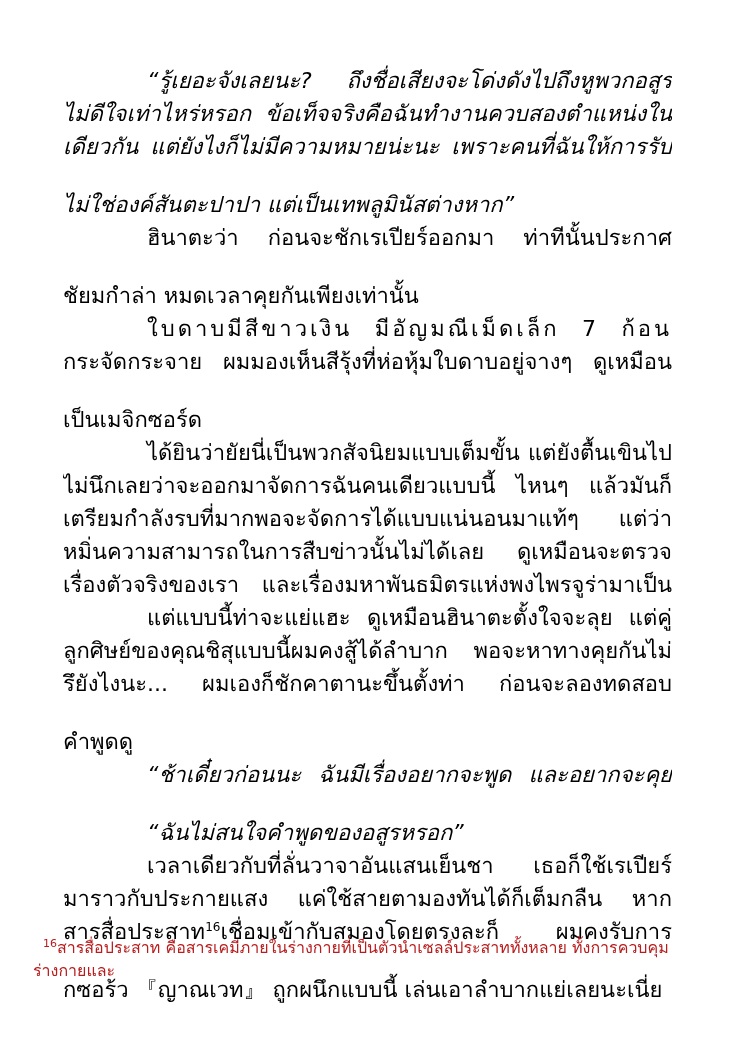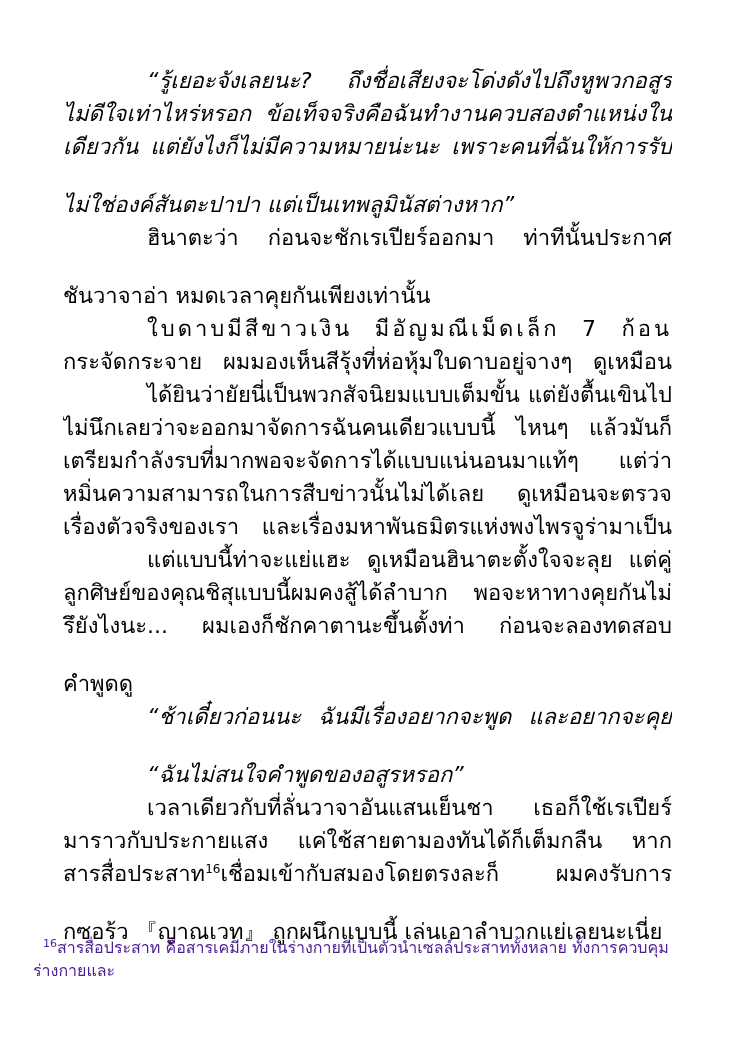--- a/index.html
+++ b/index.html
@@ -40,21 +40,21 @@
     vertical-align: super;
     letter-spacing: 0;
   }
   .bold { font-weight: 400; }
   .footnote {
     position: absolute;
     left: 33px; top: 936px;
     width: 660px;
     font-size: 16px;
     line-height: 23px;
-    color: #4c1d95;
+    color: #b91c1c;
   }
   .fn-line { text-align: left; overflow: hidden; }
   .fn-line.fn-first { text-indent: 10px; }
   sup.fn-marker {
     font-size: 11px;
     line-height: 0;
     vertical-align: super;
   }
 </style>
 </head>
@@ -63,25 +63,26 @@
 <div class="page">
   <div class="body-text">
       <div class="para italic">
         <div class="line first"><span>“รู้เยอะจังเลยนะ? ถึงชื่อเสียงจะโด่งดังไปถึงหูพวกอสูร ฉันก็</span></div>
         <div class="line"><span>ไม่ดีใจเท่าไหร่หรอก ข้อเท็จจริงคือฉันทำงานควบสองตำแหน่งในเวลา</span></div>
         <div class="line"><span>เดียวกัน แต่ยังไงก็ไม่มีความหมายน่ะนะ เพราะคนที่ฉันให้การรับใช้น่ะ</span></div>
         <div class="line last"><span>ไม่ใช่องค์สันตะปาปา แต่เป็นเทพลูมินัสต่างหาก”</span></div>
       </div>
       <div class="para">
         <div class="line first"><span>ฮินาตะว่า ก่อนจะชักเรเปียร์ออกมา ท่าทีนั้นประกาศอย่าง</span></div>
-        <div class="line last"><span>ชันวาจาอ่า หมดเวลาคุยกันเพียงเท่านั้น</span></div>
+        <div class="line last"><span>ชัยมกำล่า หมดเวลาคุยกันเพียงเท่านั้น</span></div>
       </div>
       <div class="para">
         <div class="line first spread"><span>ใบดาบมีสีขาวเงิน มีอัญมณีเม็ดเล็ก 7 ก้อนประดับ</span></div>
         <div class="line"><span>กระจัดกระจาย ผมมองเห็นสีรุ้งที่ห่อหุ้มใบดาบอยู่จางๆ ดูเหมือนนั่นจะ</span></div>
+        <div class="line last"><span>เป็นเมจิกซอร์ด</span></div>
       </div>
       <div class="para">
         <div class="line first"><span>ได้ยินว่ายัยนี่เป็นพวกสัจนิยมแบบเต็มขั้น แต่ยังตื้นเขินไปนะ</span></div>
         <div class="line"><span>ไม่นึกเลยว่าจะออกมาจัดการฉันคนเดียวแบบนี้ ไหนๆ แล้วมันก็ควรจะ</span></div>
         <div class="line"><span>เตรียมกำลังรบที่มากพอจะจัดการได้แบบแน่นอนมาแท้ๆ แต่ว่า เราก็ดู</span></div>
         <div class="line"><span>หมิ่นความสามารถในการสืบข่าวนั้นไม่ได้เลย ดูเหมือนจะตรวจสอบทั้ง</span></div>
         <div class="line"><span>เรื่องตัวจริงของเรา และเรื่องมหาพันธมิตรแห่งพงไพรจูร่ามาเป็นอย่างดีแล้ว</span></div>
       </div>
       <div class="para">
         <div class="line first"><span>แต่แบบนี้ท่าจะแย่แฮะ ดูเหมือนฮินาตะตั้งใจจะลุย แต่คู่ต่อสู้เป็น</span></div>

